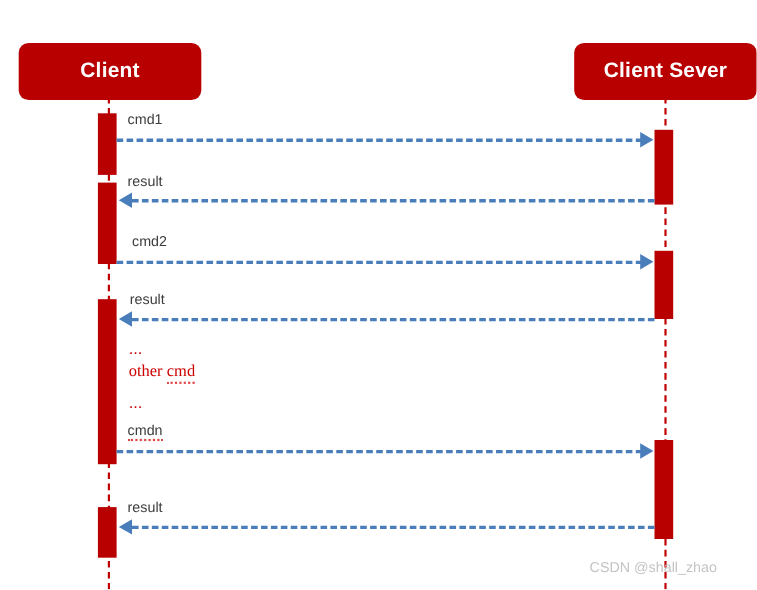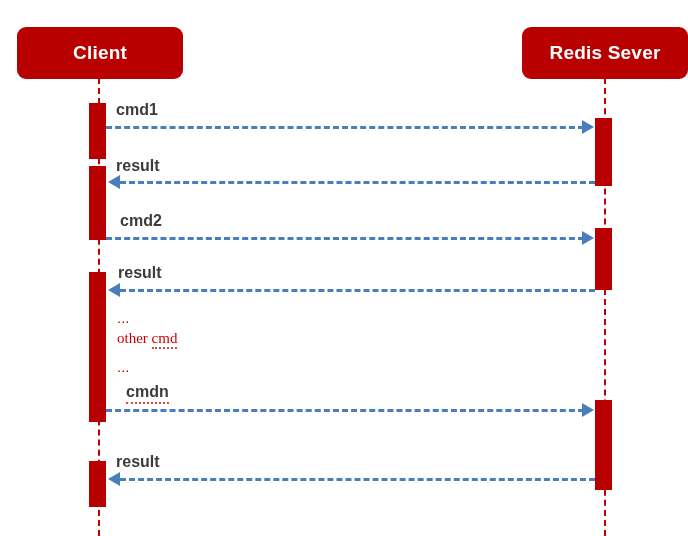--- a/index.html
+++ b/index.html
@@ -21,20 +21,21 @@
     position: absolute;
     background: #B80000;
     border-radius: 9px;
     color: #ffffff;
     font-size: 19px;
     font-weight: bold;
     display: flex;
     align-items: center;
     justify-content: center;
     letter-spacing: 0.2px;
+    margin-top: 12px;
   }
   .lifeline {
     position: absolute;
     width: 0;
     border-left: 2px dashed #C00000;
   }
   .activation {
     position: absolute;
     background: #B80000;
     width: 17px;
@@ -54,24 +55,23 @@
     border-bottom: 7px solid transparent;
     border-left: 12px solid #4A7EBB;
   }
   .arrowhead.left {
     border-top: 7px solid transparent;
     border-bottom: 7px solid transparent;
     border-right: 12px solid #4A7EBB;
   }
   .msg-label {
     position: absolute;
-    font-size: 16px;
+    font-size: 13px;
     color: #3C3C3C;
     white-space: nowrap;
-    font-weight: bold;
   }
   .note-label {
     position: absolute;
     font-size: 15px;
     color: #CC0000;
     white-space: nowrap;
   }
   .squiggle {
     border-bottom: 2px dotted #E04545;
     padding-bottom: 1px;
@@ -88,21 +88,21 @@
 
 <div id="diagram">
 
   <div class="lifeline" style="left:98px; top:78px; height:458px;"></div>
   <div class="lifeline" style="left:604px; top:78px; height:458px;"></div>
 
   <div class="actor-box" style="left:17px; top:27px; width:166px; height:52px;">
     <span>Client</span>
   </div>
   <div class="actor-box" style="left:522px; top:27px; width:166px; height:52px;">
-    <span>Redis Sever</span>
+    <span>Client Sever</span>
   </div>
 
   <div class="activation" style="left:89px; top:103px; height:56px;"></div>
   <div class="activation" style="left:89px; top:166px; height:74px;"></div>
   <div class="activation" style="left:89px; top:272px; height:150px;"></div>
   <div class="activation" style="left:89px; top:461px; height:46px;"></div>
 
   <div class="activation" style="left:595px; top:118px; height:68px;"></div>
   <div class="activation" style="left:595px; top:228px; height:62px;"></div>
   <div class="activation" style="left:595px; top:400px; height:90px;"></div>
@@ -122,22 +122,23 @@
   <div class="msg-label" style="left:118px; top:264px;">result</div>
   <div class="msg" style="left:120px; top:289px; width:475px;"></div>
   <div class="arrowhead left" style="left:108px; top:283px;"></div>
 
   <div class="note-label" style="left:117px; top:309px;">...</div>
   <div class="note-label" style="left:117px; top:330px;font-family:Liberation Serif, serif;">
     <span>other <span class="squiggle">cmd</span></span>
   </div>
   <div class="note-label" style="left:117px; top:358px;">...</div>
 
-  <div class="msg-label squiggle" style="left:116px; top:383px;margin-left:10px;">cmdn</div>
+  <div class="msg-label squiggle" style="left:116px; top:383px;">cmdn</div>
   <div class="msg" style="left:106px; top:409px; width:478px;"></div>
   <div class="arrowhead right" style="left:582px; top:403px;"></div>
 
   <div class="msg-label" style="left:116px; top:453px;">result</div>
   <div class="msg" style="left:120px; top:478px; width:475px;"></div>
   <div class="arrowhead left" style="left:108px; top:472px;"></div>
 
+  <div class="watermark" style="left:536px; top:508px;">CSDN @shall_zhao</div>
 
 </div>
 
 </body></html>

